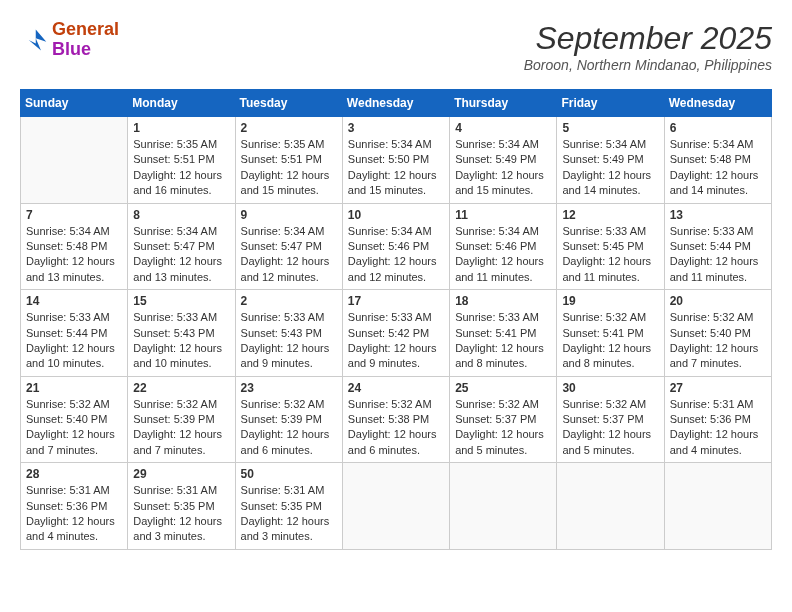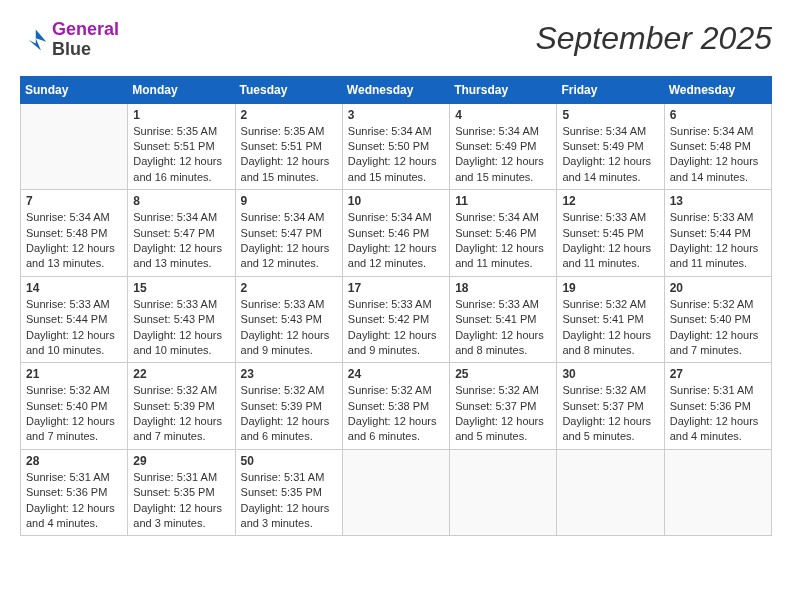--- a/index.html
+++ b/index.html
@@ -19,22 +19,22 @@
     .logo {
       display: flex;
       align-items: center;
       gap: 4px;
     }
     .logo-text {
       font-size: 18px;
       font-weight: bold;
       line-height: 1.1;
     }
-    .logo-general { color: #a21caf; }
-    .logo-blue { color: #404040; }
+    .logo-general { color: #c2410c; }
+    .logo-blue { color: #a21caf; }
     .logo-icon {
       width: 28px;
       height: 28px;
     }
     .title-block {
       text-align: right;
       font-style: italic;
     }
     .month-title {
       font-size: 32px;
@@ -93,20 +93,21 @@
     <svg class="logo-icon" viewBox="0 0 32 32" xmlns="http://www.w3.org/2000/svg">
       <polygon points="18,4 30,18 18,14 24,28 10,16 18,20" fill="#1565c0"></polygon>
     </svg>
     <div class="logo-text">
       <span class="logo-general">General</span><br>
       <span class="logo-blue">Blue</span>
     </div>
   </div>
   <div class="title-block">
     <div class="month-title">September 2025</div>
+    <div class="location-title">Boroon, Northern Mindanao, Philippines</div>
   </div>
 </div>
 
 <table class="calendar">
   <thead>
     <tr>
     <th>Sunday</th>
         <th>Monday</th>
         <th>Tuesday</th>
         <th>Wednesday</th>

